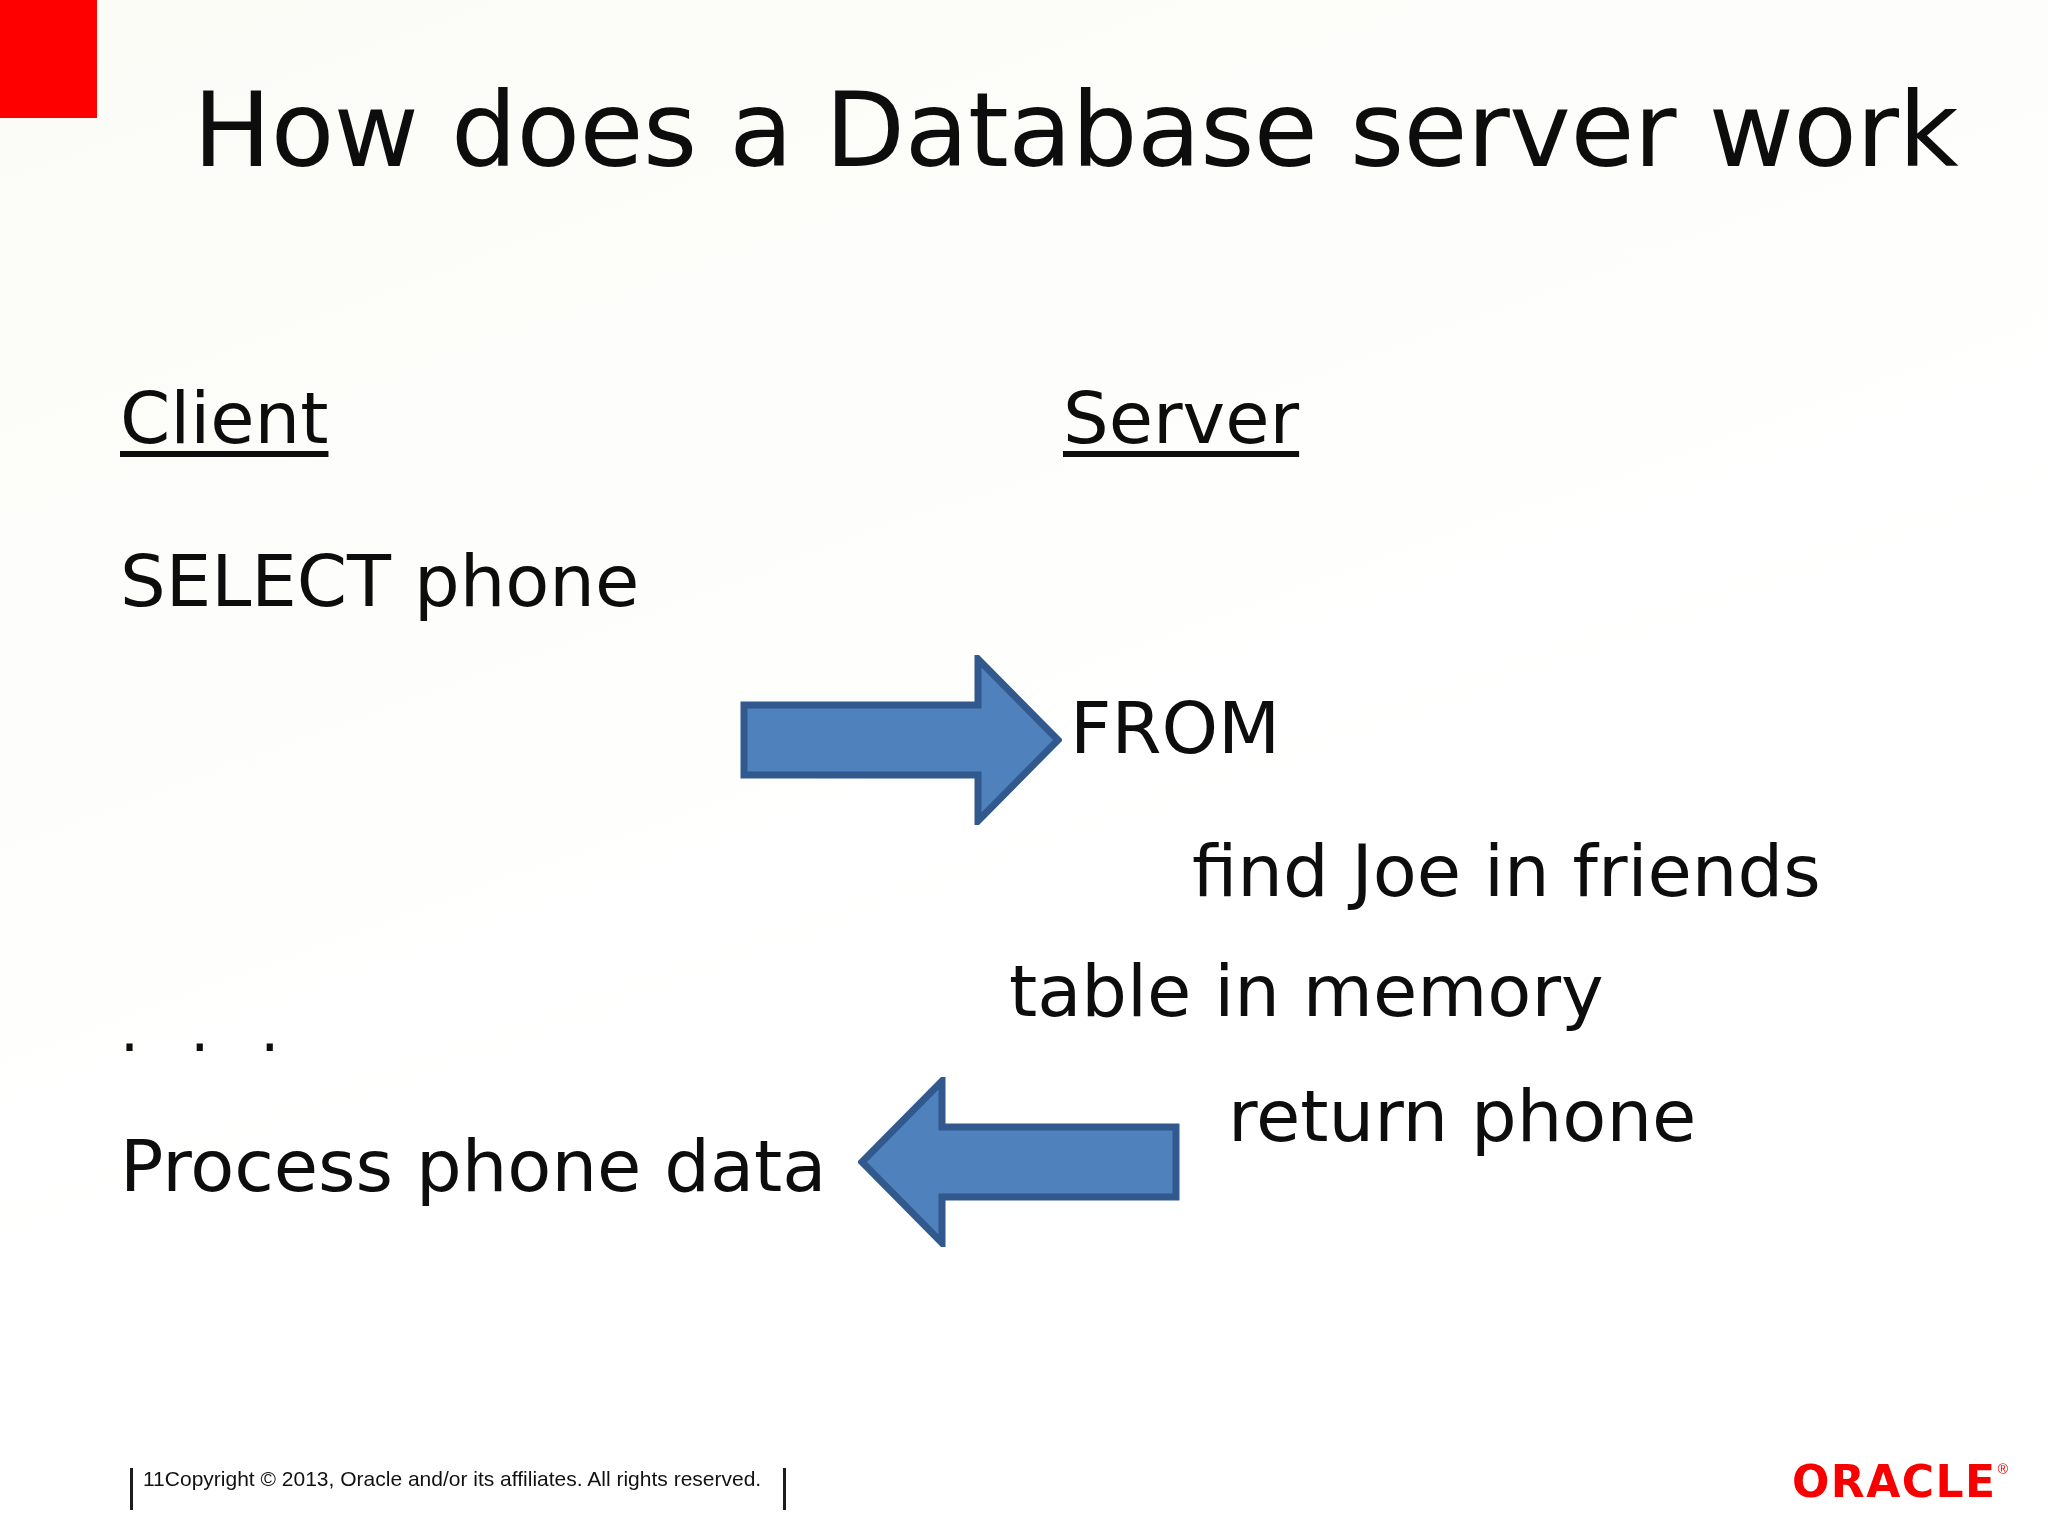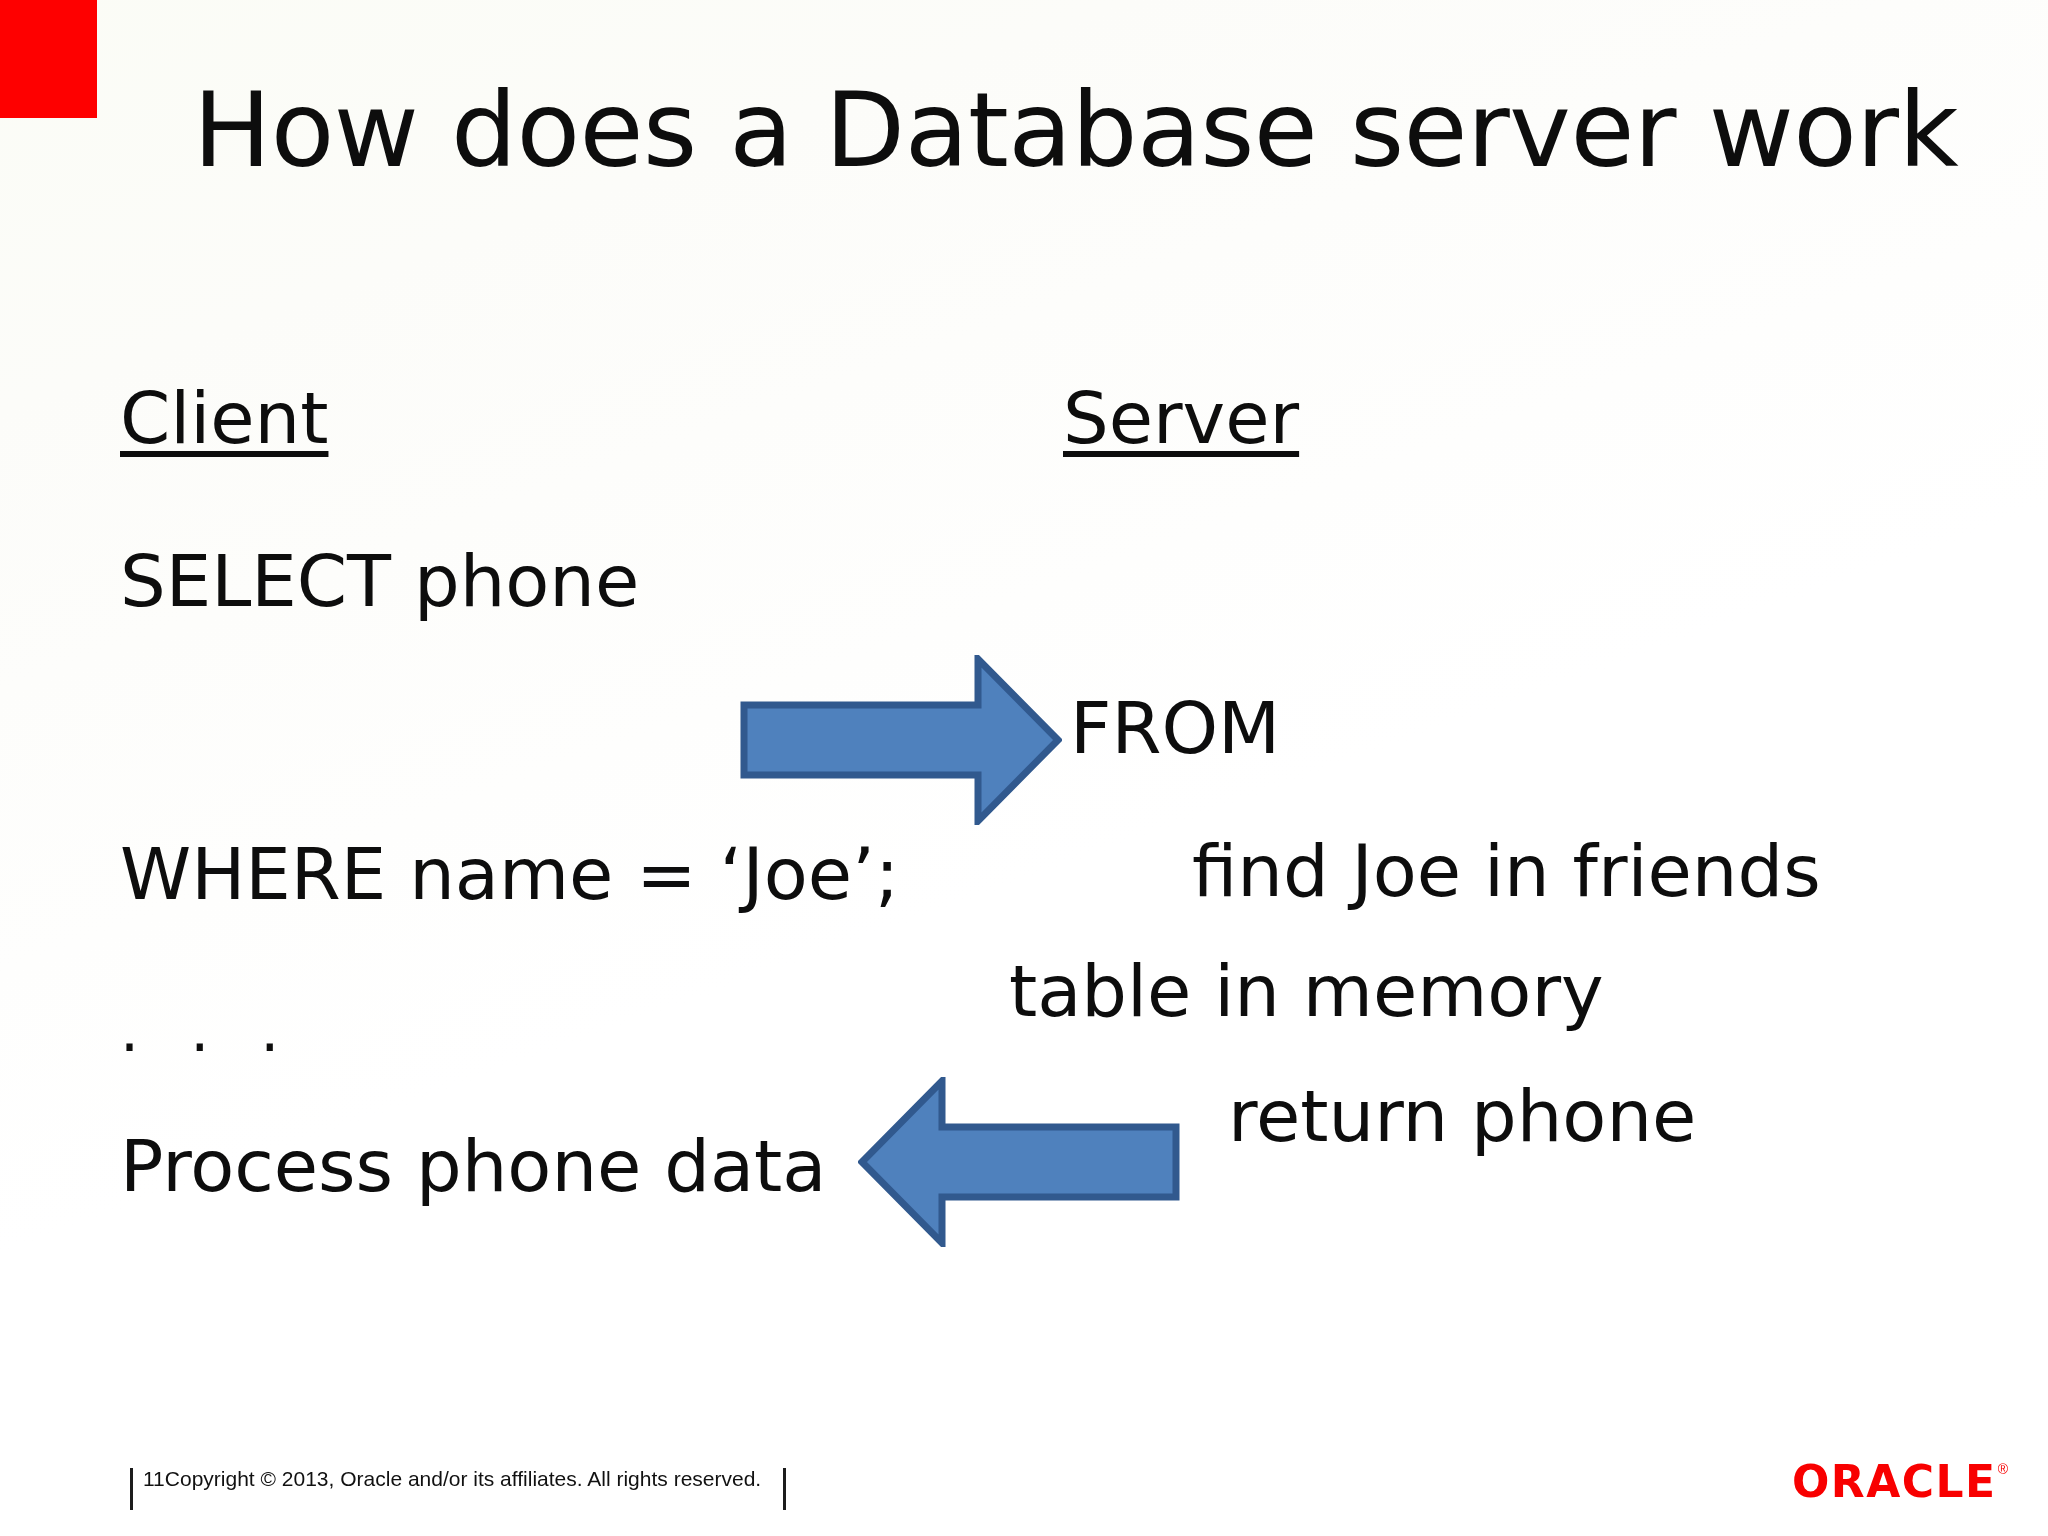--- a/index.html
+++ b/index.html
@@ -146,21 +146,20 @@
 
   <div id="red-block"></div>
 
   <div id="slide-title">How does a Database server work</div>
 
   <div class="body-text heading-ul" id="client-heading">Client</div>
 
   <div class="body-text" id="client-line-1">SELECT phone</div>
 
 
-  <div class="body-text" id="client-line-3">WHERE name = ‘Joe’;</div>
 
   <div class="body-text" id="client-line-4">. . .</div>
 
   <div class="body-text" id="client-line-5">Process phone data</div>
 
   <div class="body-text heading-ul" id="server-heading">Server</div>
 
   <div class="body-text" id="server-line-1">FROM</div>
 
   <div class="body-text" id="server-line-2">find Joe in friends</div>

